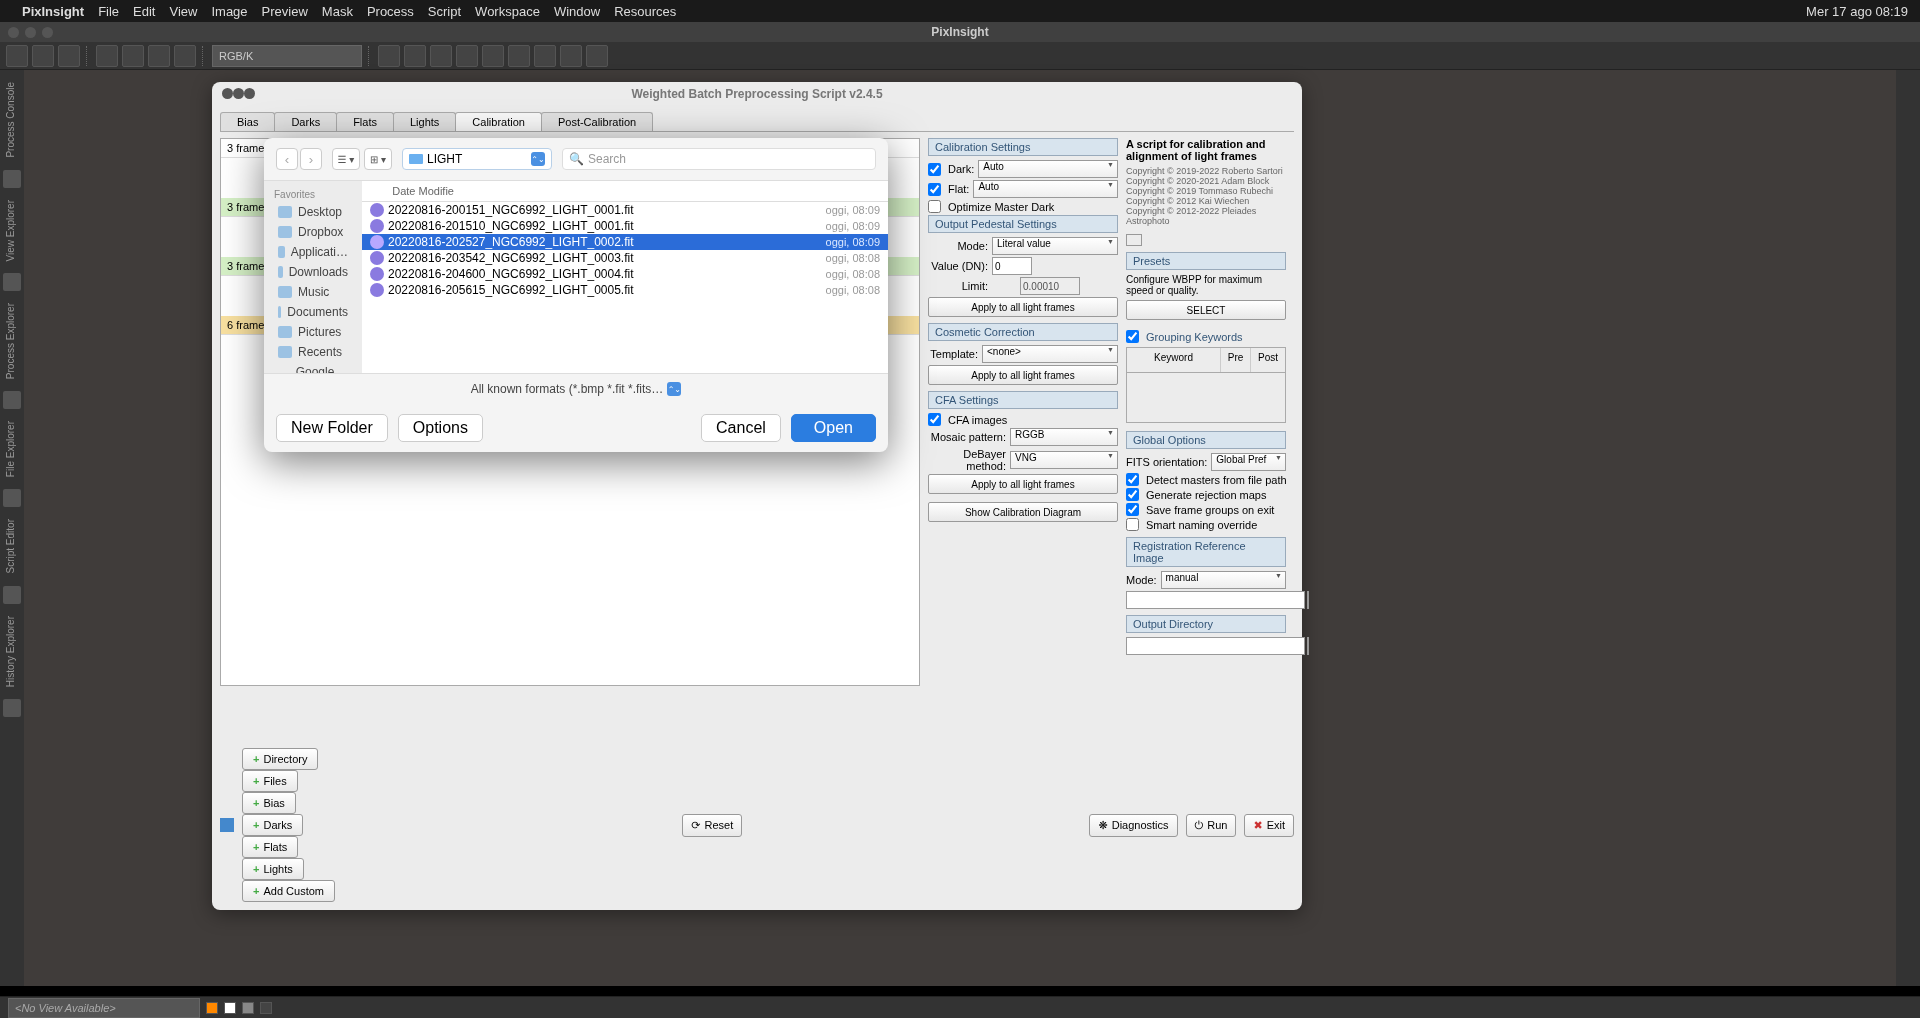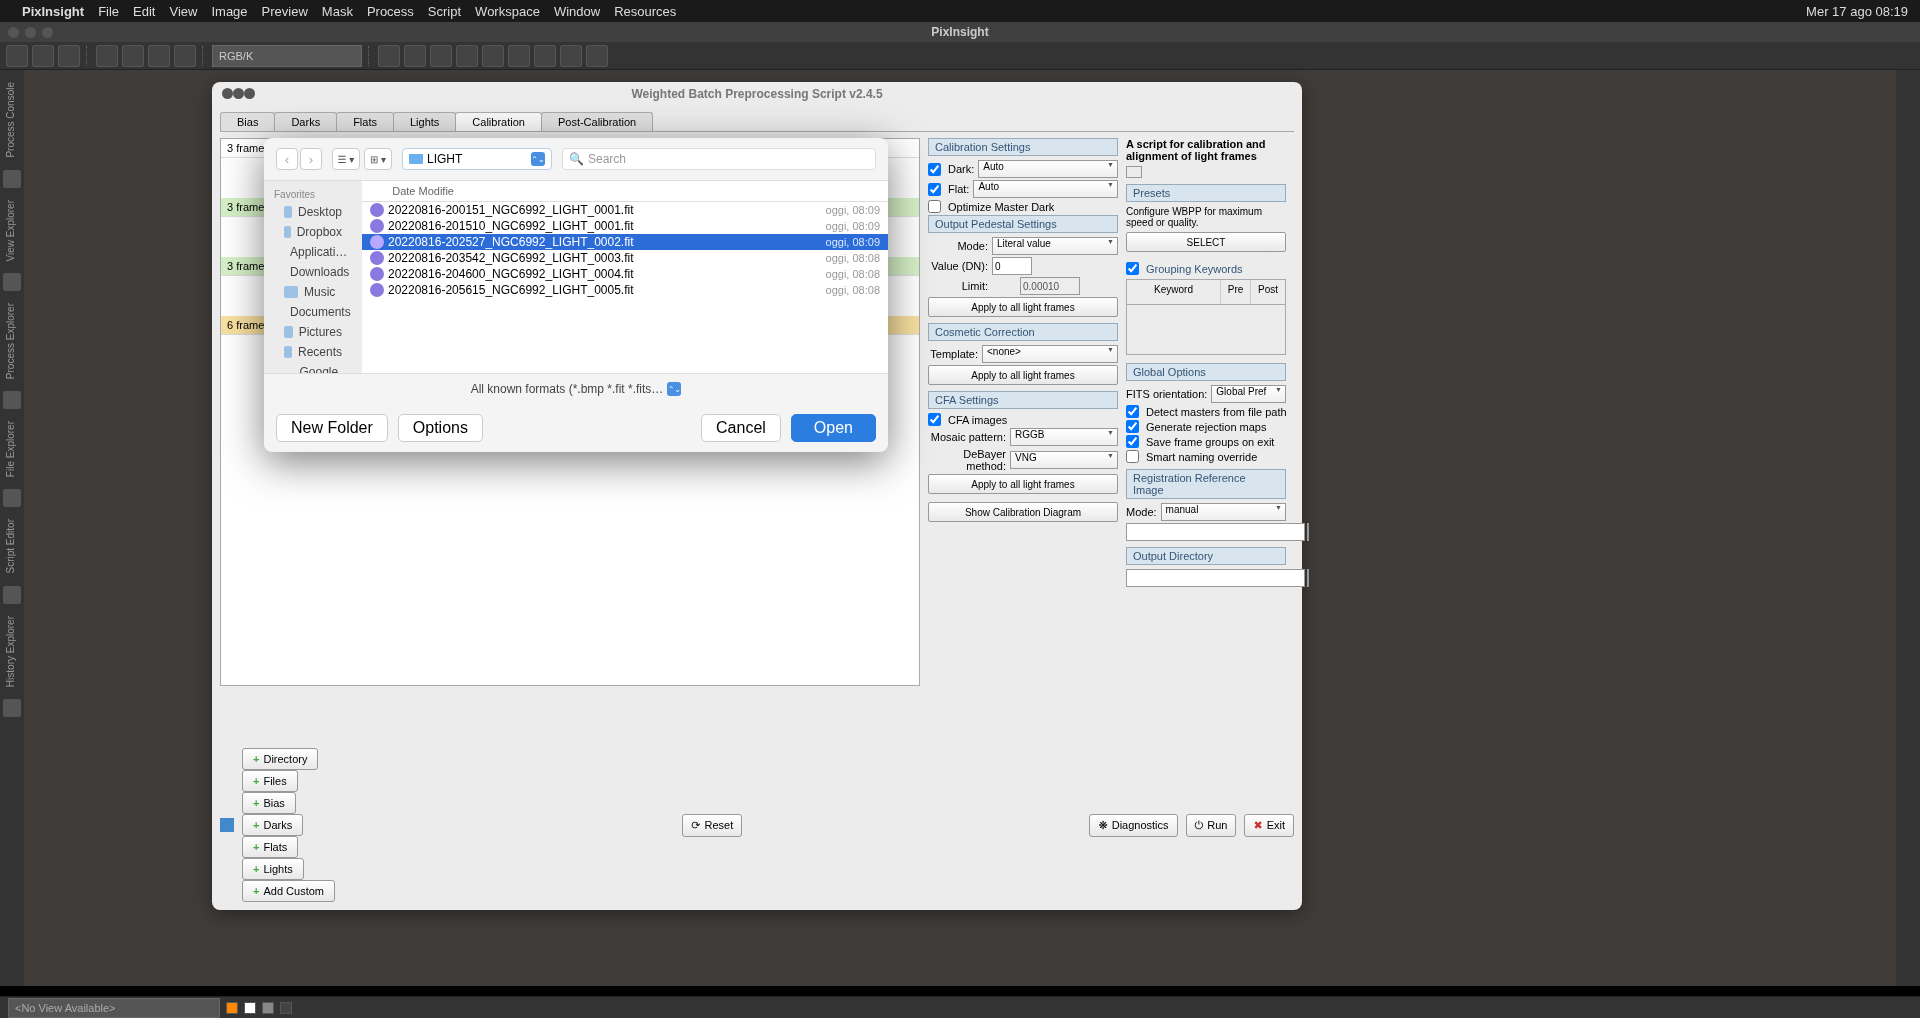--- a/index.html
+++ b/index.html
@@ -74,42 +74,42 @@
 .fd-nav button { width: 22px; height: 22px; border: 1px solid #ccc; background: #fff; border-radius: 4px; color: #aaa; }
 .fd-view { display: flex; gap: 4px; }
 .fd-view .vbtn { width: 28px; height: 22px; border: 1px solid #ccc; background: #fff; border-radius: 4px; display:flex; align-items:center; justify-content:center; color:#555; font-size:10px;}
 .fd-loc { flex: 0 0 150px; height: 22px; border: 1px solid #b8d0e8; background: #fff; border-radius: 4px; display: flex; align-items: center; padding: 0 6px; gap: 4px; font-size: 12px; }
 .fd-loc .folder-ic { width: 14px; height: 10px; background: #6ab0f0; border-radius: 1px; }
 .fd-loc .chev { margin-left: auto; width: 14px; height: 14px; background: #4a90e2; border-radius: 3px; color: #fff; font-size: 8px; display: flex; align-items: center; justify-content: center; }
 .fd-search { flex: 1; height: 22px; border: 1px solid #ddd; background: #fff; border-radius: 4px; display: flex; align-items: center; padding: 0 6px; color: #999; font-size: 12px; gap: 4px; }
 .fd-body { display: flex; flex: 1; border-top: 1px solid #ddd; border-bottom: 1px solid #ddd; overflow: hidden; }
 .fd-sidebar { width: 98px; background: #ececec; padding: 6px 0; }
 .fd-sb-hdr { font-size: 10px; color: #888; padding: 2px 10px; }
-.fd-sb-item { font-size: 12px; color: #444; padding: 3px 20px; display: flex; align-items: center; gap: 6px; }
+.fd-sb-item { font-size: 12px; color: #444; padding: 3px 14px; display: flex; align-items: center; gap: 6px; }
 .fd-sb-item .ic { width: 14px; height: 12px; background: #7ab0e0; border-radius: 2px; opacity: .7; }
 .fd-list { flex: 1; background: #fff; overflow: hidden; }
 .fd-list-hdr { display: flex; border-bottom: 1px solid #ddd; font-size: 11px; color: #666; }
 .fd-list-hdr .col-name { flex: 1; padding: 4px 8px; }
 .fd-list-hdr .col-date { width: 100px; padding: 4px 8px; text-align: right; }
 .fd-row { display: flex; font-size: 12px; padding: 1px 0; align-items: center; }
 .fd-row.selected { background: #2b6cd8; color: #fff; }
 .fd-row .ic { width: 14px; height: 14px; margin: 0 4px 0 8px; background: #8a7ae0; border-radius: 50%; }
 .fd-row.selected .ic { background: #b8a8ff; }
 .fd-row .name { flex: 1; }
 .fd-row .date { width: 100px; padding-right: 8px; text-align: right; color: #999; font-size: 11px; }
 .fd-row.selected .date { color: #dce8ff; }
 .fd-filter { text-align: center; padding: 8px; font-size: 12px; color: #444; display: flex; justify-content: center; align-items: center; gap: 4px; }
 .fd-filter .chev2 { width: 14px; height: 14px; background: #4a90e2; border-radius: 3px; color: #fff; font-size: 8px; display: inline-flex; align-items: center; justify-content: center; }
 .fd-bottom { display: flex; padding: 10px 12px; gap: 10px; align-items: center; }
 .fd-btn { padding: 4px 14px; border: 1px solid #ccc; background: #fff; border-radius: 5px; font-size: 16px; }
 .fd-btn.primary { background: #2b7de0; border-color: #2b7de0; color: #fff; padding: 4px 22px; }
 
 
 .statusbar { position: absolute; bottom: 0; left: 0; right: 0; height: 22px; background: #333; border-top: 1px solid #222; display: flex; align-items: center; padding: 0 8px; color: #aaa; font-size: 11px; gap: 6px; }
-.statusbar .view-no { background: #555; border: 1px solid #666; padding: 3px 6px; width: 212px; }
+.statusbar .view-no { background: #555; border: 1px solid #666; padding: 3px 6px; width: 192px; font-style: italic; }
 .sb-swatch { width: 12px; height: 12px; border: 1px solid #555; }
 </style>
 </head>
 <body>
 
 <div class="menubar">
   <span class="apple"></span>
   <span class="app-name">PixInsight</span>
   <span id="menu-items"><span class="menu-item">File</span><span class="menu-item">Edit</span><span class="menu-item">View</span><span class="menu-item">Image</span><span class="menu-item">Preview</span><span class="menu-item">Mask</span><span class="menu-item">Process</span><span class="menu-item">Script</span><span class="menu-item">Workspace</span><span class="menu-item">Window</span><span class="menu-item">Resources</span></span>
   <div class="right">
@@ -252,20 +252,25 @@
       <div class="ctrl-row">
           <label style="width:78px">DeBayer method:</label>
           <div class="dropdown-sm">VNG</div>
         </div>
       <button class="btn-sm">Apply to all light frames</button>
       <button class="btn-sm" style="margin-top:8px">Show Calibration Diagram</button>
     </div>
 
     <div class="right-col">
       <div style="font-weight:600;margin-bottom:4px">A script for calibration and alignment of light frames</div>
+      <div style="font-size:9px;color:#666;white-space:pre-line;margin-bottom:8px">Copyright © 2019-2022 Roberto Sartori
+Copyright © 2020-2021 Adam Block
+Copyright © 2019 Tommaso Rubechi
+Copyright © 2012 Kai Wiechen
+Copyright © 2012-2022 Pleiades Astrophoto</div>
       <div style="width:16px;height:12px;border:1px solid #999;margin-bottom:6px"></div>
 
       <div class="section-hdr">Presets</div>
       <div style="font-size:10px;margin-bottom:4px">Configure WBPP for maximum speed or quality.</div>
       <button class="btn-sm">SELECT</button>
 
       <div class="ctrl-row" style="margin-top:10px">
           <input type="checkbox" checked="" style="">
           <span style="color:#357">Grouping Keywords</span>
         </div>

